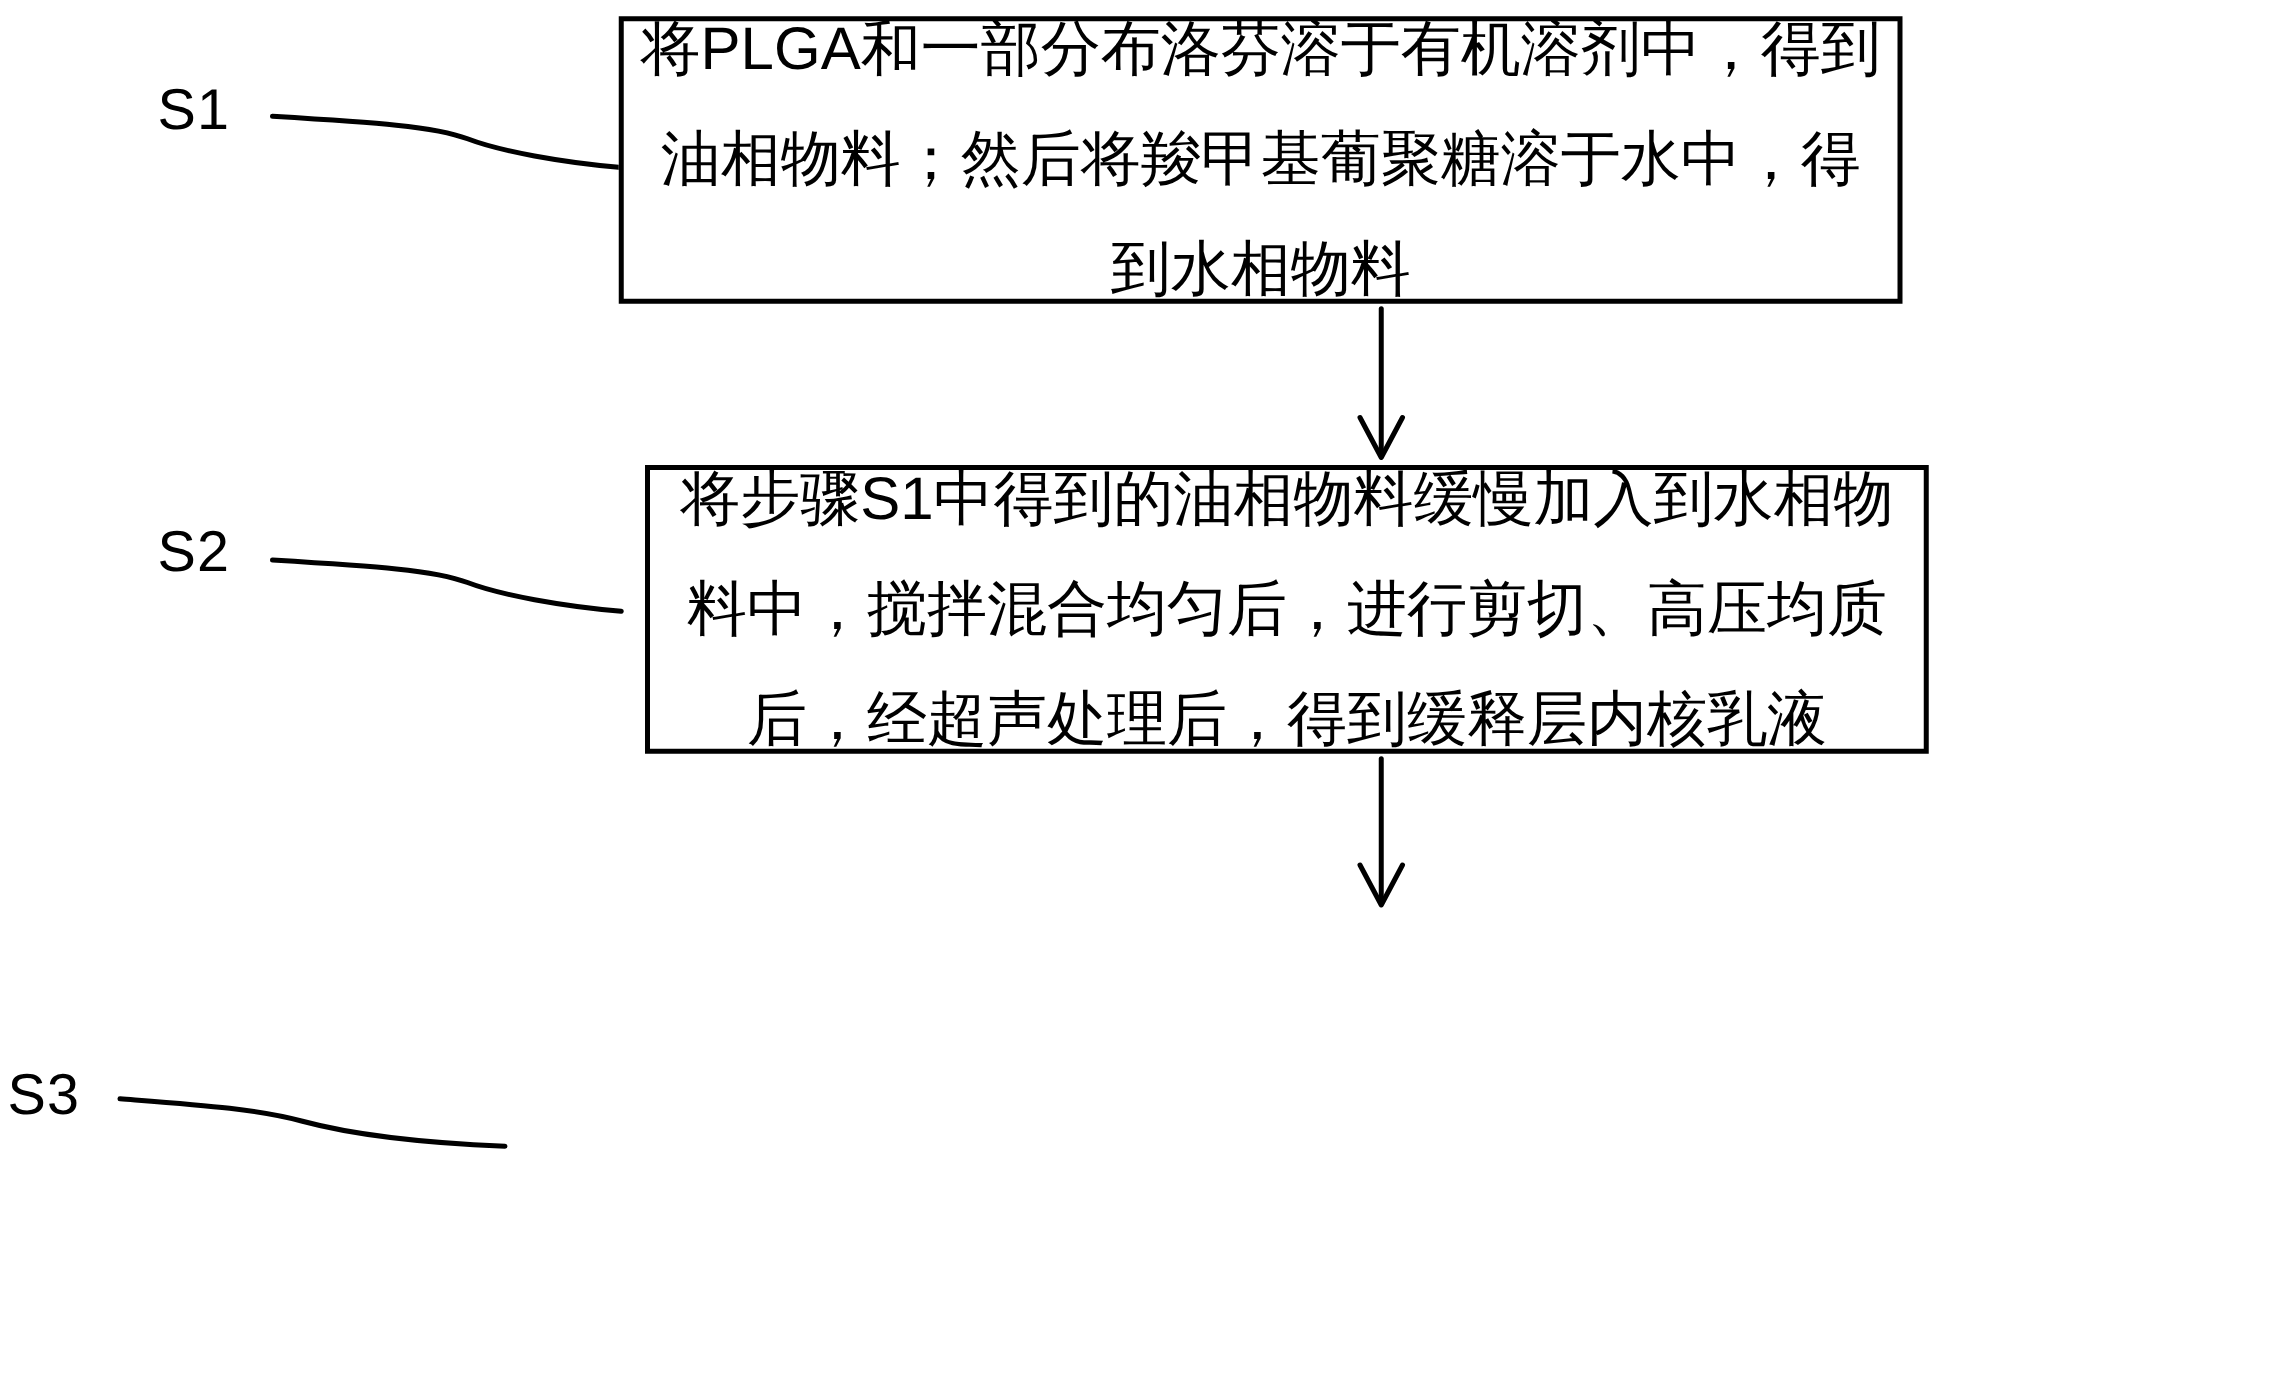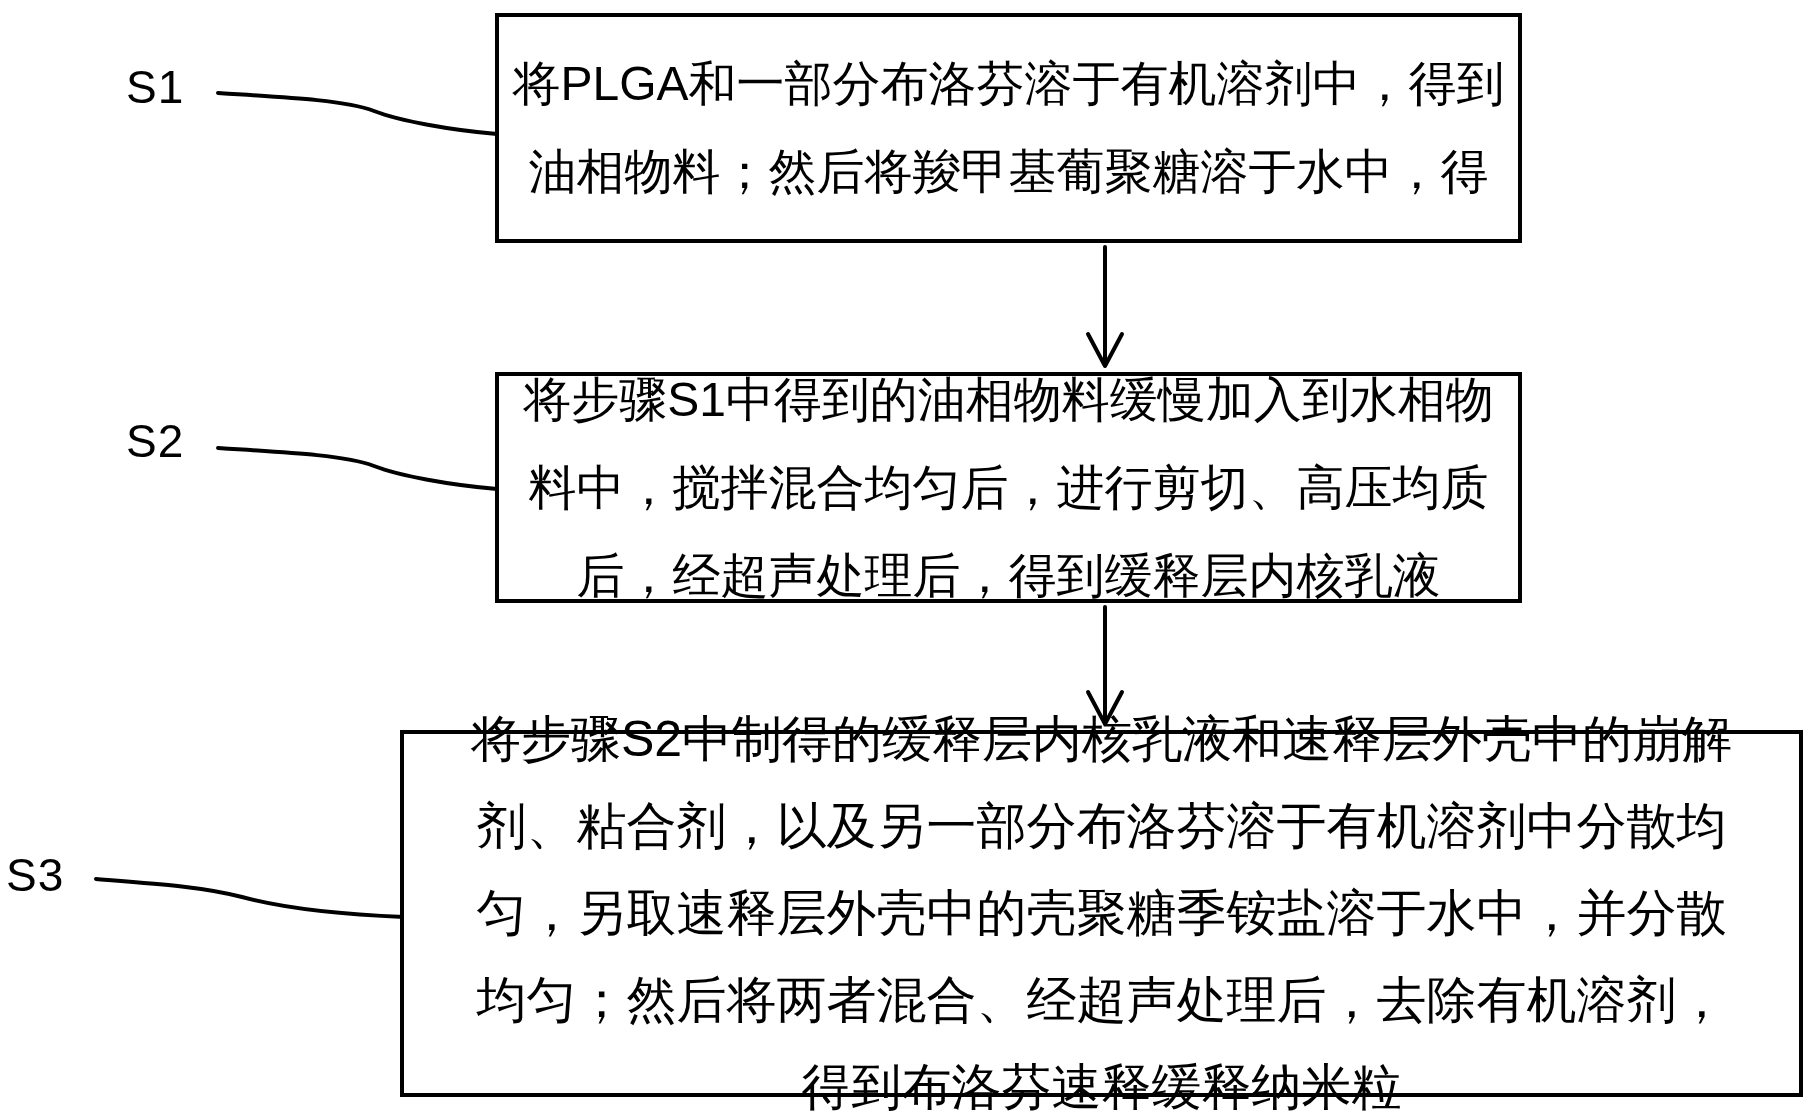--- a/index.html
+++ b/index.html
@@ -47,21 +47,21 @@
     font-size:48px;
     line-height:64px;
     white-space:nowrap;
     text-align:center;
   }
   .box.wide .tline {
     font-size:50px;
     line-height:63px;
   }
   #box-s1 { left:495px; top:13px;  width:1027px; height:230px; }
-  #box-s2 { left:495px; top:372px; width:1027px; height:231px; }
+  #box-s2 { left:516px; top:372px; width:1027px; height:231px; }
   #box-s3 { left:400px; top:730px; width:1403px; height:367px; }
   #label-s1 { left:126px; top:64px; }
   #label-s2 { left:126px; top:418px;text-align:center; }
   #label-s3 { left:6px;   top:852px; }
 </style>
 </head>
 <body>
 
 <div class="canvas">
 
@@ -79,29 +79,23 @@
     </g>
   </svg>
 
   <div class="step-label" id="label-s1">S1</div>
   <div class="step-label" id="label-s2">S2</div>
   <div class="step-label" id="label-s3">S3</div>
 
   <div class="box" id="box-s1">
     <div class="tline">将PLGA和一部分布洛芬溶于有机溶剂中，得到</div>
     <div class="tline">油相物料；然后将羧甲基葡聚糖溶于水中，得</div>
+    <div class="tline">到水相物料</div>
   </div>
 
   <div class="box" id="box-s2">
     <div class="tline">将步骤S1中得到的油相物料缓慢加入到水相物</div>
     <div class="tline">料中，搅拌混合均匀后，进行剪切、高压均质</div>
     <div class="tline">后，经超声处理后，得到缓释层内核乳液</div>
   </div>
 
-  <div class="box wide" id="box-s3">
-    <div class="tline">将步骤S2中制得的缓释层内核乳液和速释层外壳中的崩解</div>
-    <div class="tline">剂、粘合剂，以及另一部分布洛芬溶于有机溶剂中分散均</div>
-    <div class="tline">匀，另取速释层外壳中的壳聚糖季铵盐溶于水中，并分散</div>
-    <div class="tline">均匀；然后将两者混合、经超声处理后，去除有机溶剂，</div>
-    <div class="tline">得到布洛芬速释缓释纳米粒</div>
-  </div>
 
 </div>
 
 </body></html>

